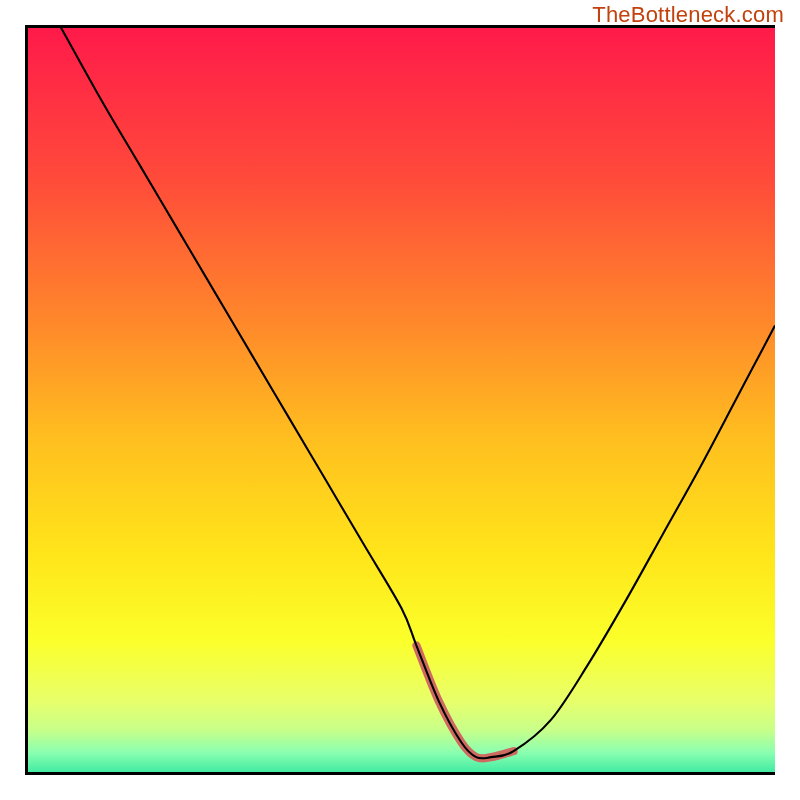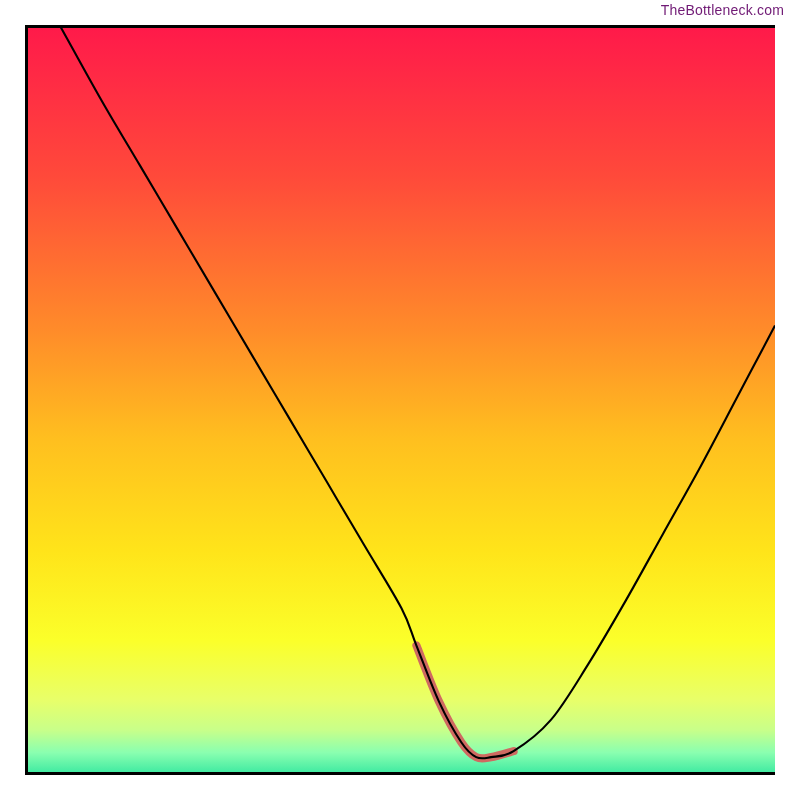--- a/index.html
+++ b/index.html
@@ -9,22 +9,22 @@
     width: 800px;
     height: 800px;
     overflow: hidden;
     position: relative;
     font-family: Arial, Helvetica, sans-serif;
   }
   .attribution {
     position: absolute;
     top: 2px;
     right: 16px;
-    color: #701a75;
-    font-size: 14px;
+    color: #c2410c;
+    font-size: 22px;
     letter-spacing: 0.2px;
     z-index: 10;
   }
   .plot-container {
     position: absolute;
     left: 25px;
     top: 25px;
     width: 750px;
     height: 750px;
     border: 3px solid #000;

